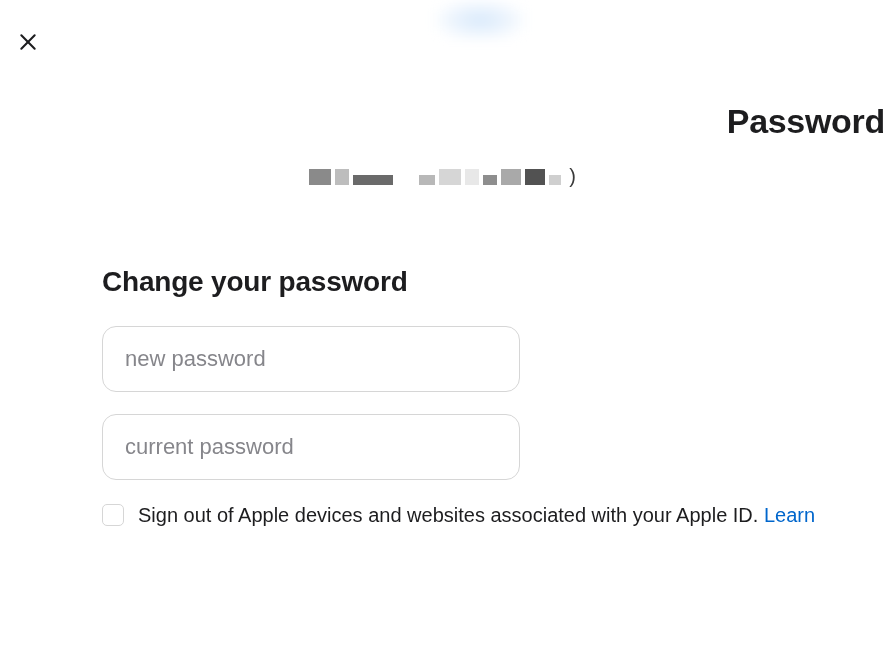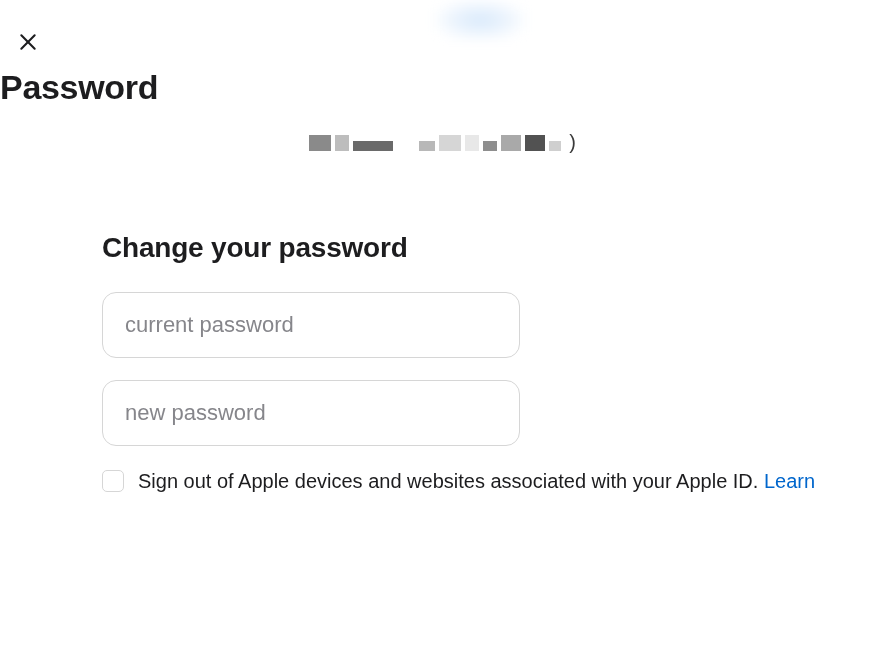--- a/index.html
+++ b/index.html
@@ -33,22 +33,22 @@
     .blur-top {
       position: absolute;
       top: 0;
       left: 435px;
       width: 90px;
       height: 40px;
       background: radial-gradient(ellipse at center, #d8e9fb 0%, #eaf3fd 40%, #ffffff 80%);
       filter: blur(6px);
     }
     .header {
-      text-align: left;
-      margin-top: 68px;
+      text-align: right;
+      margin-top: 102px;
     }
     .title {
       font-size: 34px;
       font-weight: 700;
       color: #1d1d1f;
       letter-spacing: -0.3px;
     }
     .subtitle-row {
       margin-top: 24px;
       display: flex;
@@ -156,23 +156,23 @@
       <span class="px" style="width:20px;background:#525252;"></span>
       <span class="px" style="width:12px;background:#cfcfcf;height:10px;margin-top:6px;"></span>
     </div>
     <span class="trail-paren">)</span>
   </div>
 </div>
 
 <div class="content">
   <div class="section-title">Change your password</div>
 
+  <input type="password" class="field" placeholder="new password" style="">
+
   <input type="password" class="field" placeholder="current password" style="">
-
-  <input type="password" class="field" placeholder="new password" style="">
 
 
   <div class="checkbox-row">
     <div class="checkbox"></div>
     <div class="checkbox-label">
       <span>Sign out of Apple devices and websites associated with your Apple ID. </span><span class="learn-link">Learn</span>
     </div>
   </div>
 </div>
 

